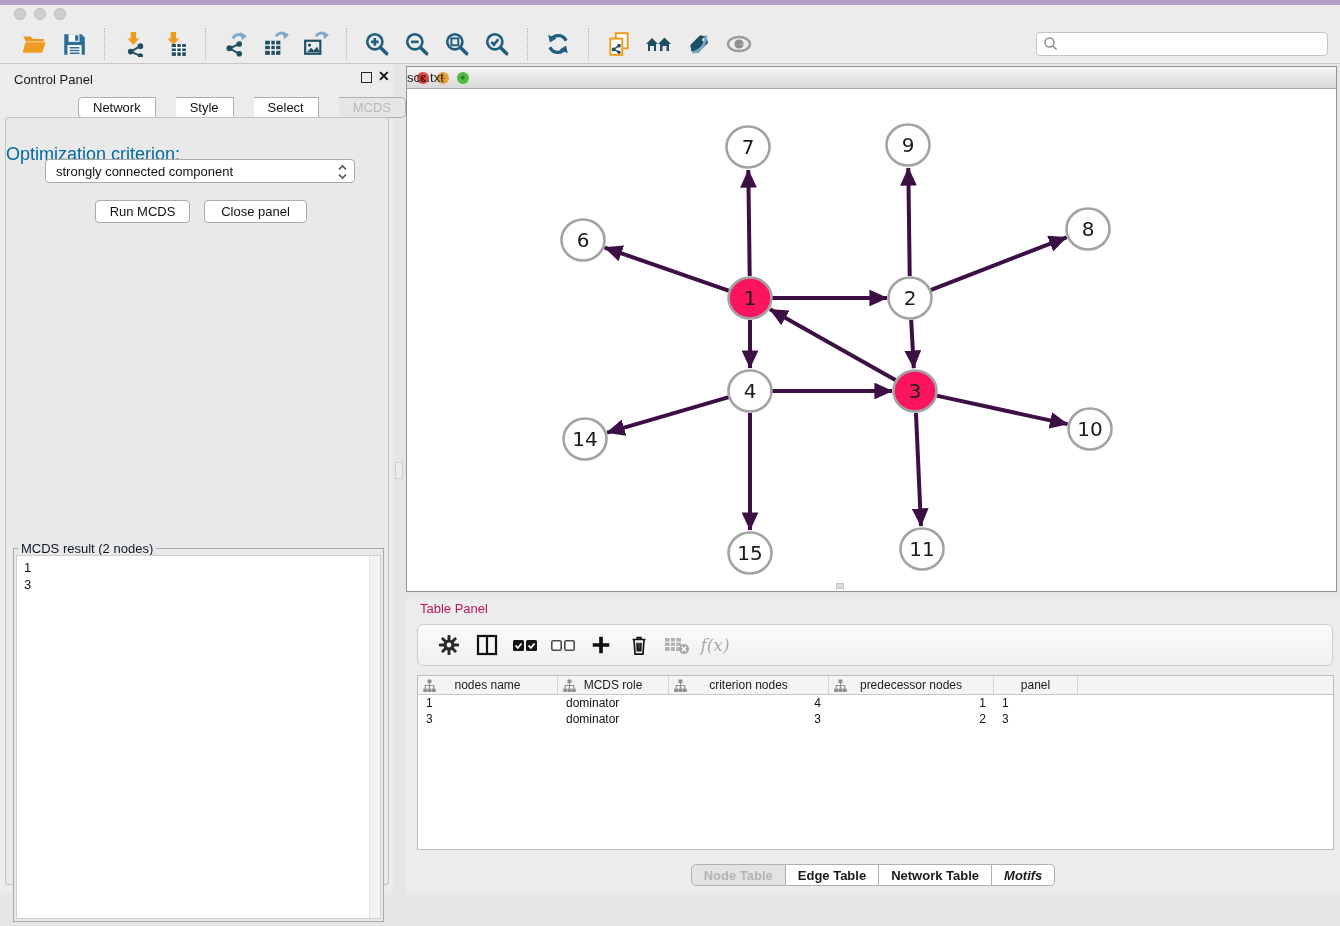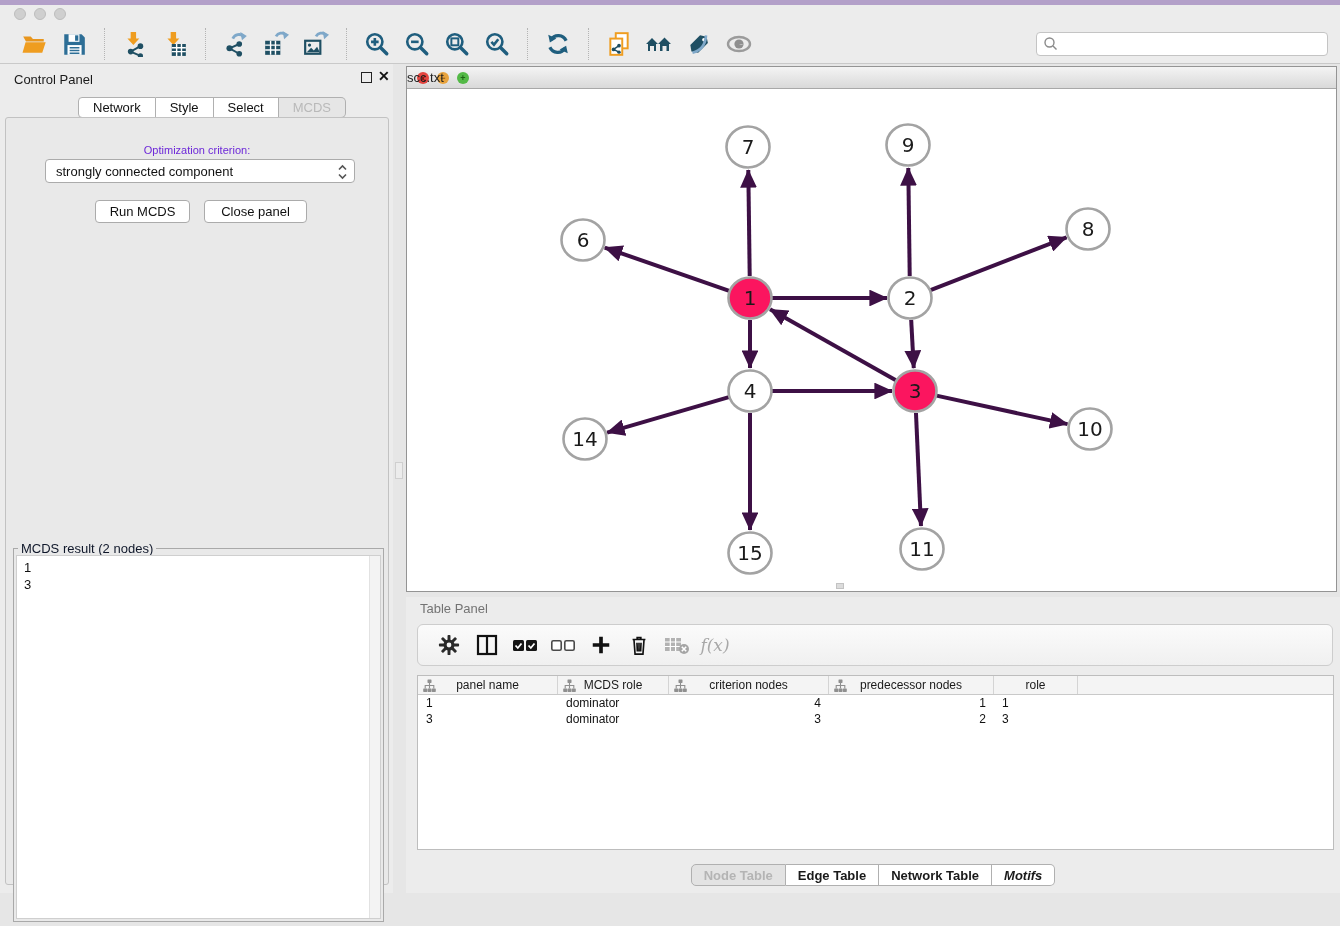--- a/index.html
+++ b/index.html
@@ -18,26 +18,26 @@
   #toolbar-spacer { flex:1; }
   #search-box { width:292px; height:24px; margin-right:12px; background:#fff; border:1px solid #c4c4c4; border-radius:4px; display:flex; align-items:center; padding-left:6px; }
   #search-input { border:none; outline:none; flex:1; font-size:12px; height:20px; background:transparent; }
 
   
   #control-panel { position:absolute; left:0; top:64px; width:393px; height:829px; background:#ececec; }
   #cp-header { position:absolute; left:0; top:0; width:100%; height:30px; }
   #cp-title { position:absolute; left:14px; top:8px; font-size:13px; color:#1a1a1a; }
   .panel-float-btn { position:absolute; top:8px; width:11px; height:11px; border:1.5px solid #222; background:transparent; }
   .panel-close-btn { position:absolute; top:5px; font-size:14px; font-weight:bold; color:#111; line-height:14px; }
-  #cp-tabs { position:absolute; left:78px; top:33px; height:15px; display:flex; }
+  #cp-tabs { position:absolute; left:78px; top:33px; height:15px; display:flex;gap:20px; }
   .cp-tab { height:21px; padding:0 14px; background:#fff; border:1px solid #b0b0b0; border-left:none; font-size:13px; color:#111; display:flex; align-items:center; }
   .cp-tab:first-child { border-left:1px solid #b0b0b0; border-radius:4px 0 0 4px; }
   .cp-tab.active { background:#e6e6e6; color:#b9b9b9; border-radius:0 5px 5px 0; }
   #cp-content { position:absolute; left:5px; top:53px; width:384px; height:768px; background:#e9e9e9; border:1px solid #c2c2c2; border-radius:3px; }
-  #opt-label { position:absolute; left:0; width:100%; top:26px; text-align:center; font-size:11px; color:#6d28d9; }
+  #opt-label { position:absolute; left:0; width:100%; top:26px; text-align:left; font-size:18px; color:#0369a1; }
   #opt-select { position:absolute; left:39px; top:41px; width:310px; height:24px; background:#fff; border:1px solid #ababab; border-radius:4px; font-size:13px; color:#111; display:flex; align-items:center; padding-left:10px; }
   #opt-stepper { position:absolute; right:6px; top:3px; }
   .cp-btn { position:absolute; top:82px; height:23px; background:#fff; border:1px solid #ababab; border-radius:4px; font-size:13px; color:#111; display:flex; align-items:center; justify-content:center; }
   #run-btn { left:89px; width:95px; }
   #close-panel-btn { left:198px; width:103px; }
   #result-group { position:absolute; left:7px; top:430px; width:371px; height:374px; border:1px solid #a9a9a9; background:#e9e9e9; }
   #result-title { position:absolute; left:4px; top:-8px; background:#e9e9e9; padding:0 3px; font-size:13px; color:#0f172a; }
   #result-area { position:absolute; left:2px; top:6px; right:2px; bottom:2px; background:#fff; border:1px solid #cfcfcf; font-size:13px; color:#111; padding:3px 0 0 7px; line-height:17px; }
   #result-scrollbar { position:absolute; right:0; top:0; bottom:0; width:11px; background:#f3f3f3; border-left:1px solid #e2e2e2; }
 
@@ -46,21 +46,21 @@
   #net-titlebar { position:absolute; left:0; top:0; right:0; height:22px; background:linear-gradient(#f4f4f4,#d9d9d9); border-bottom:1px solid #a8a8a8; }
   #net-title { position:absolute; left:0; right:0; top:3px; text-align:left; font-size:13px; color:#222; }
   .net-light { position:absolute; top:5px; width:12px; height:12px; border-radius:50%; font-size:9px; font-weight:bold; text-align:center; line-height:12px; }
   #net-canvas { position:absolute; left:0; top:22px; right:0; bottom:0; background:#fff; }
   #graph-svg { position:absolute; left:0; top:0; }
   #net-resize-grip { position:absolute; left:429px; bottom:2px; width:8px; height:6px; background:#dcdcdc; border:1px solid #c3c3c3; }
   #splitter-handle { position:absolute; left:395px; top:462px; width:8px; height:17px; background:#ececec; border:1px solid #cfcfcf; }
 
   
   #table-panel { position:absolute; left:406px; top:597px; width:934px; height:296px; background:#ececec; }
-  #tp-title { position:absolute; left:14px; top:4px; font-size:13px; color:#737373; }
+  #tp-title { position:absolute; left:14px; top:4px; font-size:13px; color:#be185d; }
   #tp-toolbar { position:absolute; left:11px; top:27px; width:916px; height:42px; background:linear-gradient(#fbfbfb,#f0f0f0); border:1px solid #cdcdcd; border-radius:6px; display:flex; align-items:center; padding-left:12px; }
   .tp-icon { width:30px; height:30px; display:flex; align-items:center; justify-content:center; margin:0 4px; }
   #fx-icon { font-family:"DejaVu Serif", serif; font-style:italic; font-size:17px; color:#a8a8a8; }
   #data-table { position:absolute; left:11px; top:78px; width:917px; height:175px; background:#fff; border:1px solid #bdbdbd; overflow:hidden; }
   #table-header { display:flex; height:19px; background:#f4f4f4; border-bottom:1px solid #c9c9c9; }
   .th-cell { display:flex; align-items:center; justify-content:center; gap:5px; font-size:12px; color:#1a1a1a; border-right:1px solid #d4d4d4; position:relative; }
   .th-cell .th-icon { position:absolute; left:5px; top:3px; }
   .table-row { display:flex; height:16px; }
   .td-cell { font-size:12px; color:#111; padding:1px 8px 0 8px; overflow:hidden; white-space:nowrap; }
   #tp-tabs { position:absolute; left:0; width:100%; top:267px; display:flex; justify-content:center; }
@@ -423,21 +423,21 @@
           <div class="th-cell" style="width: 140px;">
             <svg class="th-icon" width="13" height="14" viewBox="0 0 13 14">
               <g fill="#8f8f8f">
                 <rect x="4.5" y="0.5" width="4" height="3.4" rx="0.6"></rect>
                 <rect x="0.2" y="9.5" width="4" height="3.4" rx="0.6"></rect>
                 <rect x="4.5" y="9.5" width="4" height="3.4" rx="0.6"></rect>
                 <rect x="8.8" y="9.5" width="4" height="3.4" rx="0.6"></rect>
               </g>
               <path fill="none" stroke="#8f8f8f" stroke-width="1.1" d="M6.5 3.9v2.6M2.2 9.5V6.5h8.6v3M6.5 6.5v3"></path>
             </svg>
-            <span>panel name</span>
+            <span>nodes name</span>
           </div>
           <div class="th-cell" style="width: 111px;">
             <svg class="th-icon" width="13" height="14" viewBox="0 0 13 14">
               <g fill="#8f8f8f">
                 <rect x="4.5" y="0.5" width="4" height="3.4" rx="0.6"></rect>
                 <rect x="0.2" y="9.5" width="4" height="3.4" rx="0.6"></rect>
                 <rect x="4.5" y="9.5" width="4" height="3.4" rx="0.6"></rect>
                 <rect x="8.8" y="9.5" width="4" height="3.4" rx="0.6"></rect>
               </g>
               <path fill="none" stroke="#8f8f8f" stroke-width="1.1" d="M6.5 3.9v2.6M2.2 9.5V6.5h8.6v3M6.5 6.5v3"></path>
@@ -462,21 +462,21 @@
                 <rect x="4.5" y="0.5" width="4" height="3.4" rx="0.6"></rect>
                 <rect x="0.2" y="9.5" width="4" height="3.4" rx="0.6"></rect>
                 <rect x="4.5" y="9.5" width="4" height="3.4" rx="0.6"></rect>
                 <rect x="8.8" y="9.5" width="4" height="3.4" rx="0.6"></rect>
               </g>
               <path fill="none" stroke="#8f8f8f" stroke-width="1.1" d="M6.5 3.9v2.6M2.2 9.5V6.5h8.6v3M6.5 6.5v3"></path>
             </svg>
             <span>predecessor nodes</span>
           </div>
           <div class="th-cell" style="width: 84px;">
-            <span>role</span>
+            <span>panel</span>
           </div>
         </div>
       <div id="table-body">
           <div class="table-row">
             <div class="td-cell" style="width: 140px; text-align: left;">1</div>
             <div class="td-cell" style="width: 111px; text-align: left;">dominator</div>
             <div class="td-cell" style="width: 160px; text-align: right;">4</div>
             <div class="td-cell" style="width: 165px; text-align: right;">1</div>
             <div class="td-cell" style="width: 84px; text-align: left;">1</div>
           </div>

